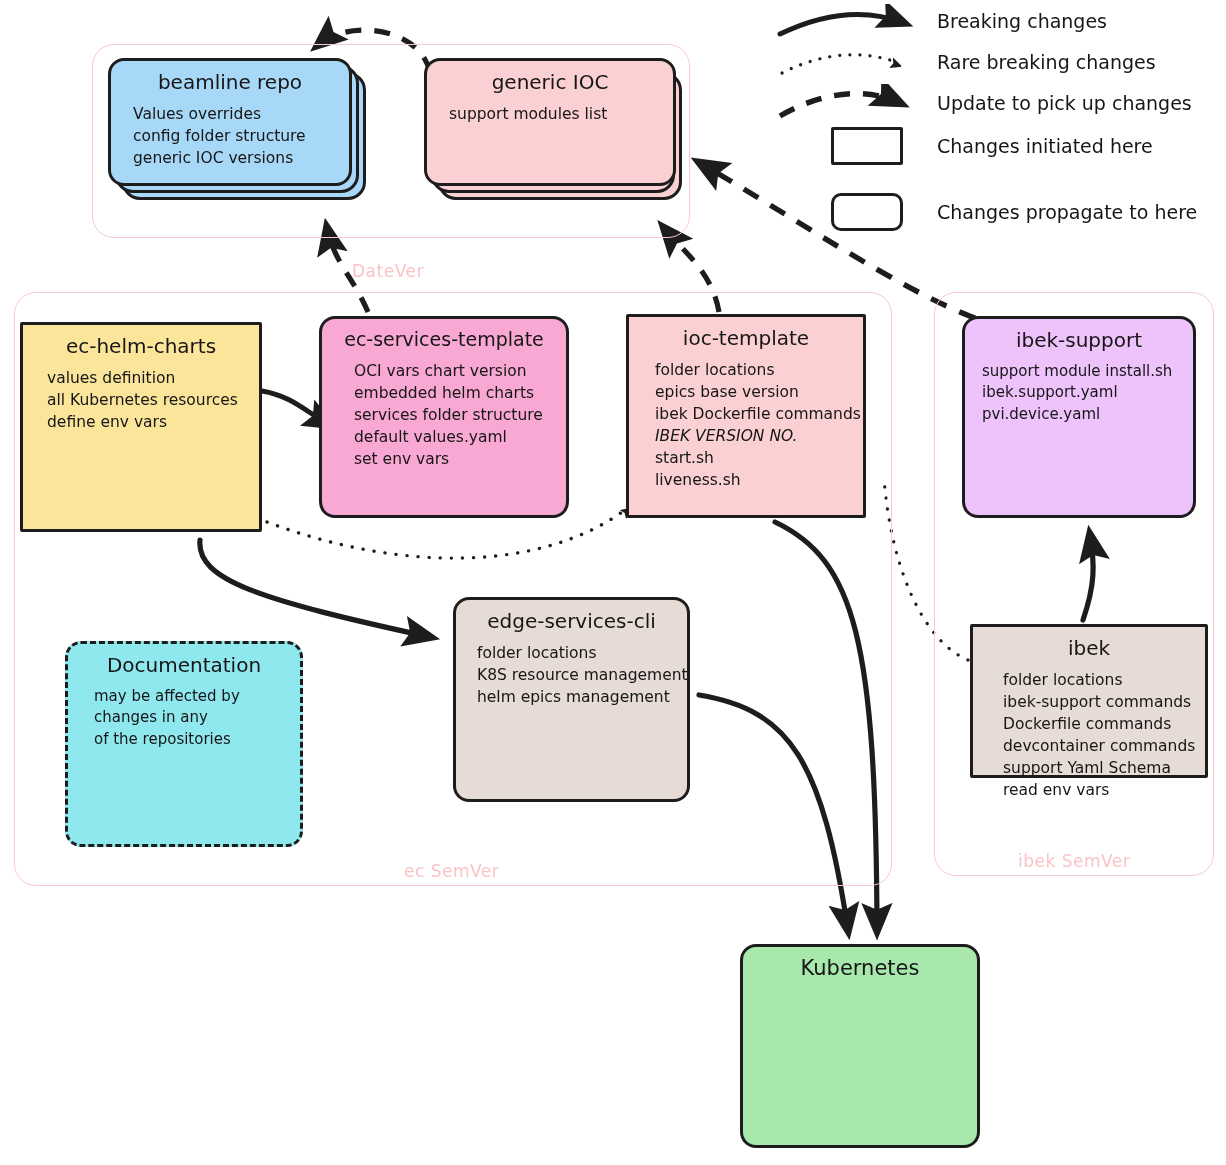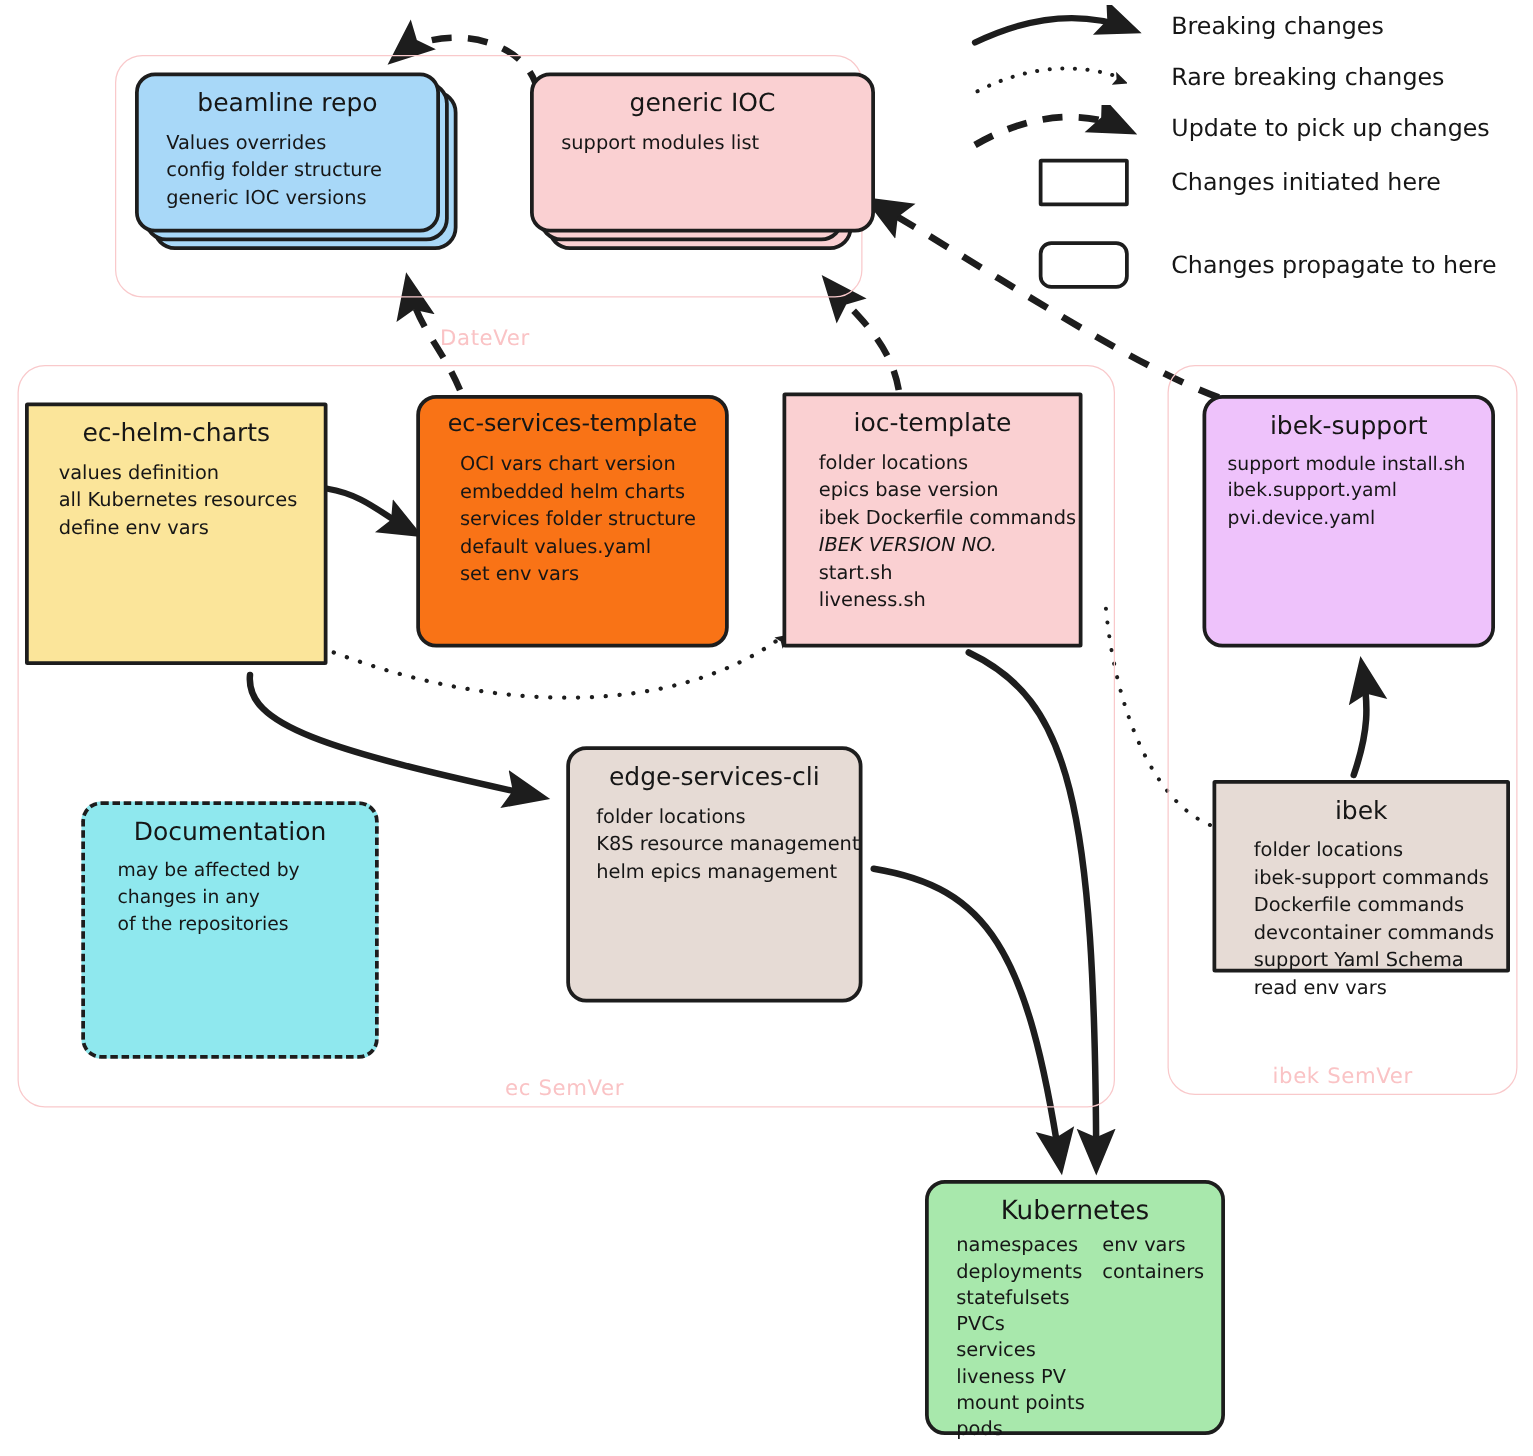--- a/index.html
+++ b/index.html
@@ -159,37 +159,37 @@
       <div>Values overrides</div>
       <div>config folder structure</div>
       <div>generic IOC versions</div>
     </div>
   </div>
 
   <div class="stack" style="left:424px; top:58px; width:256px; height:136px;">
     <div class="layer" style="left:14px; top:14px; width:244px; height:128px; background:#fad0d2;"></div>
     <div class="layer" style="left:7px; top:7px; width:244px; height:128px; background:#fad0d2;"></div>
   </div>
-  <div class="node propagate" style="left:424px; top:58px; width:276px; height:128px; background:#fad0d2;">
+  <div class="node propagate" style="left:424px; top:58px; width:252px; height:128px; background:#fad0d2;">
     <div class="title">generic IOC</div>
     <div class="lines">
       <div>support modules list</div>
     </div>
   </div>
 
   <div class="node initiated" style="left:20px; top:322px; width:242px; height:210px; background:#fbe59a;">
     <div class="title">ec-helm-charts</div>
     <div class="lines" style="padding-left:24px;">
       <div>values definition</div>
       <div>all Kubernetes resources</div>
       <div>define env vars</div>
     </div>
   </div>
 
-  <div class="node propagate" style="left:333px; top:316px; width:250px; height:202px; background:#f97316;">
+  <div class="node propagate" style="left:319px; top:316px; width:250px; height:202px; background:#f9a8d4;">
     <div class="title" style="font-size:19px;">ec-services-template</div>
     <div class="lines" style="padding-left:32px;">
       <div>OCI vars chart version</div>
       <div>embedded helm charts</div>
       <div>services folder structure</div>
       <div>default values.yaml</div>
       <div>set env vars</div>
     </div>
   </div>
 
@@ -239,36 +239,20 @@
     <div class="title">Documentation</div>
     <div class="lines" style="padding-left:26px; font-size:15px;">
       <div>may be affected by</div>
       <div>changes in any</div>
       <div>of the repositories</div>
     </div>
   </div>
 
   <div class="node propagate" style="left:740px; top:944px; width:240px; height:204px; background:#a8e8ac;">
     <div class="title" style="font-size:21px; margin-bottom:6px;">Kubernetes</div>
-    <div style="display:flex; gap:14px;">
-      <div class="lines" style="padding-left:22px; padding-right:0; line-height:1.35;">
-        <div>namespaces</div>
-        <div>deployments</div>
-        <div>statefulsets</div>
-        <div>PVCs</div>
-        <div>services</div>
-        <div>liveness PV</div>
-        <div>mount points</div>
-        <div>pods</div>
-      </div>
-      <div class="lines" style="padding-left:0; line-height:1.35;">
-        <div>env vars</div>
-        <div>containers</div>
-      </div>
-    </div>
   </div>
 
   <div id="legend">
 
     <div class="legend-row" style="left:0px; top:4px;">
       <svg width="155" height="34">
         <path d="M 10,30 C 60,6 100,6 134,19" fill="none" stroke="#1d1d1d" stroke-width="5" stroke-linecap="round" marker-end="url(#ah)"></path>
       </svg>
       <span class="legend-label" style="margin-left:12px;">Breaking changes</span>
     </div>

